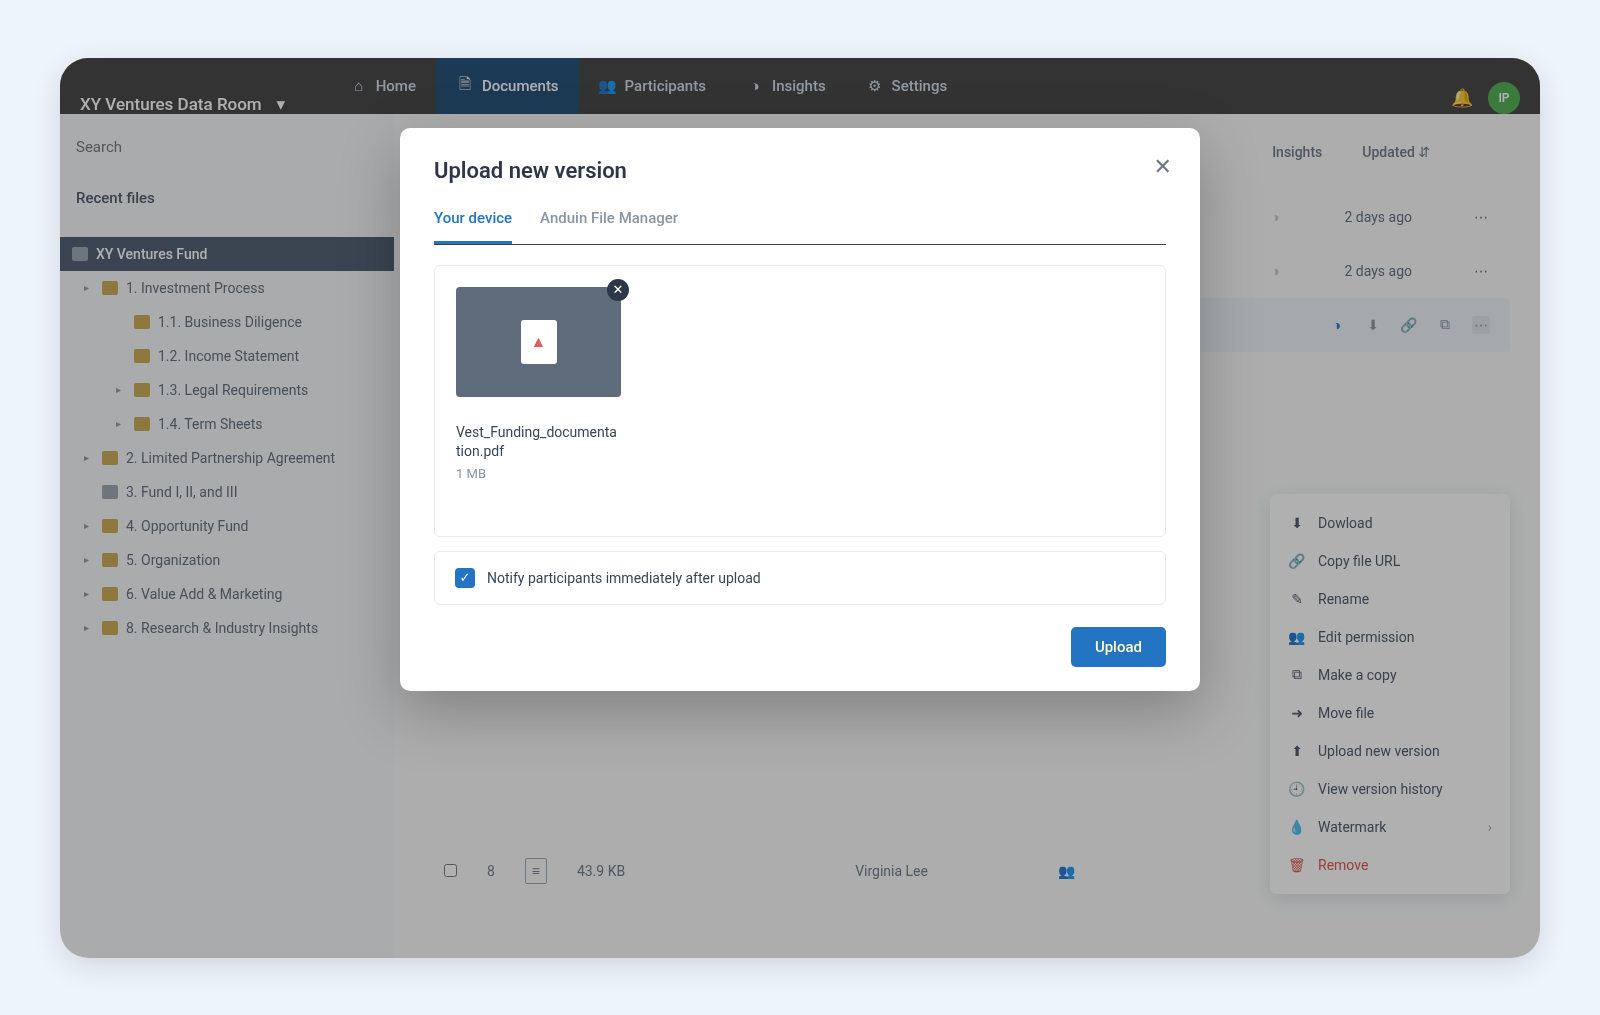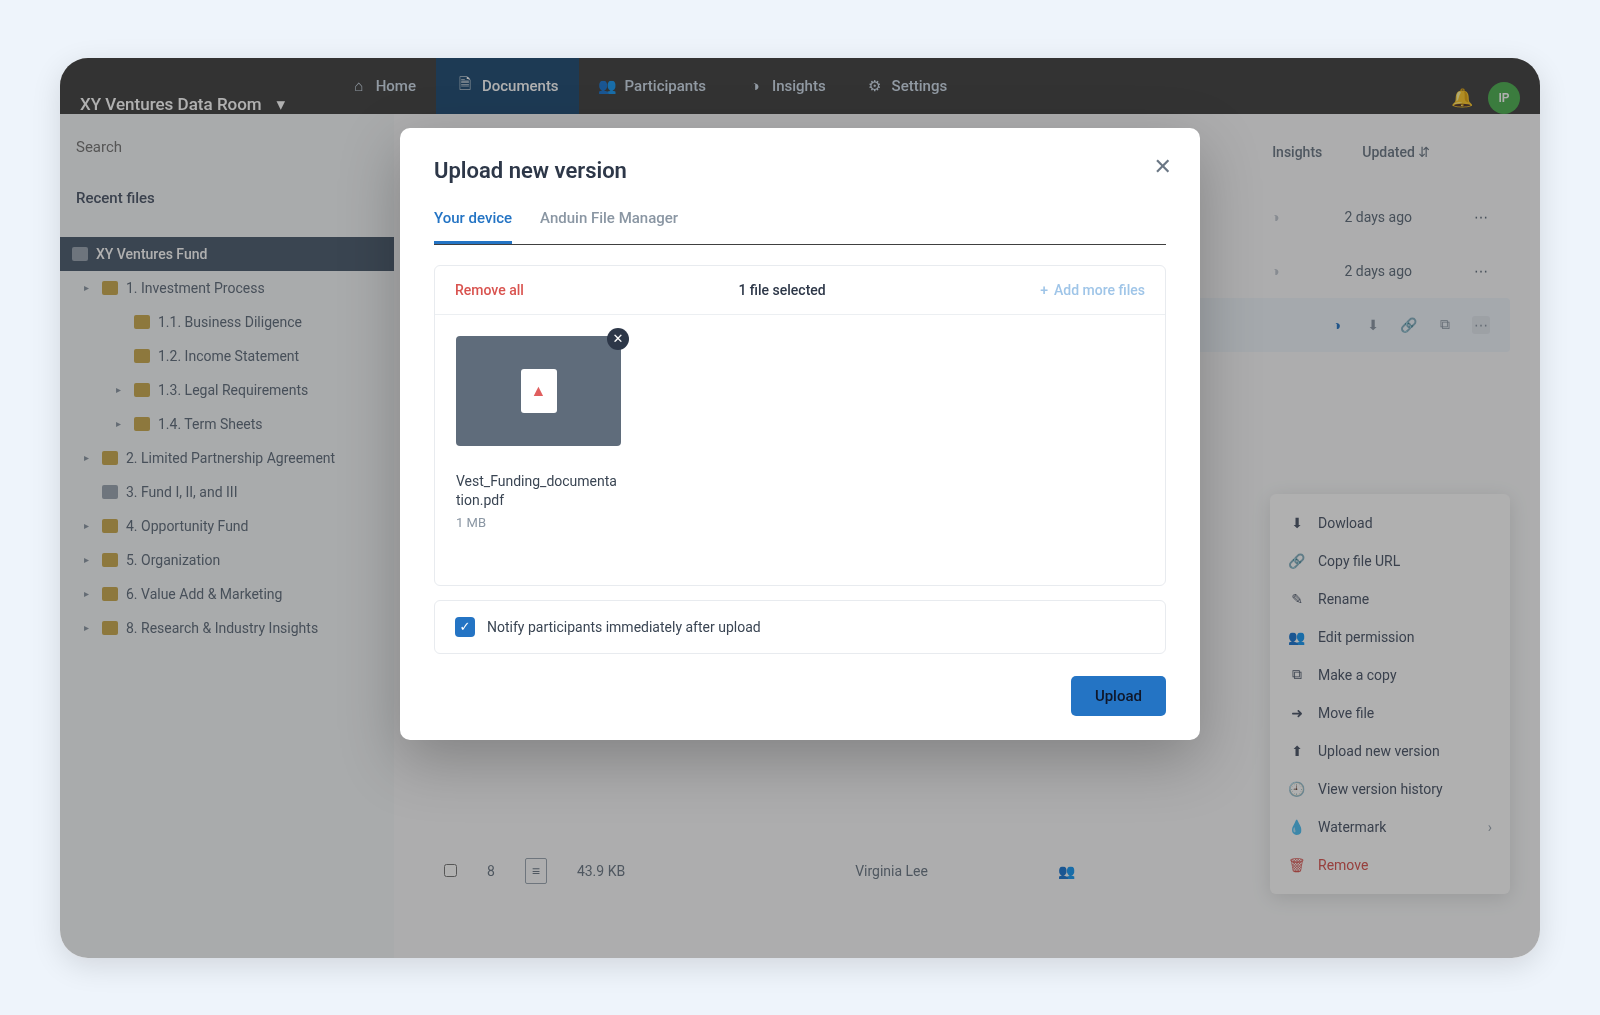--- a/index.html
+++ b/index.html
@@ -53,21 +53,21 @@
 .file-card { width:165px; }
 .thumb { width:165px; height:110px; background:#5f6c7b; border-radius:4px; position:relative; display:flex; align-items:center; justify-content:center; }
 .thumb-remove { position:absolute; top:-8px; right:-8px; width:22px; height:22px; background:#2d3748; border-radius:50%; color:#fff; display:flex; align-items:center; justify-content:center; font-size:13px; cursor:pointer; border:none; }
 .pdf-icon { width:36px; height:44px; background:#fff; border-radius:3px; position:relative; display:flex; align-items:center; justify-content:center; }
 .pdf-icon::before { content:"▲"; color:#e05e5e; transform:rotate(0deg); font-size:16px; }
 .file-name { font-size:14px; color:#3a4553; margin-top:26px; line-height:1.4; word-break:break-word; }
 .file-size { font-size:13px; color:#8a96a3; margin-top:4px; }
 .notify-box { border:1px solid #e8ebef; border-radius:6px; padding:16px 20px; margin-top:14px; display:flex; align-items:center; gap:12px; font-size:14px; color:#3a4553; }
 .checkbox { width:20px; height:20px; background:#2474c4; border-radius:4px; display:flex; align-items:center; justify-content:center; color:#fff; font-size:13px; cursor:pointer; }
 .modal-footer { display:flex; justify-content:flex-end; margin-top:22px; }
-.upload-btn { background:#2474c4; color:#0f172a; border:none; padding:11px 24px; border-radius:5px; font-size:15px; font-weight:500; cursor:pointer; }
+.upload-btn { background:#2474c4; color:#fef9c3; border:none; padding:11px 24px; border-radius:5px; font-size:15px; font-weight:500; cursor:pointer; }
 .ic { width:18px; height:18px; display:inline-flex; align-items:center; justify-content:center; }
 </style>
 </head>
 <body>
 
 <div class="frame">
 <div class="app">
 
   <div class="topbar">
     <div class="room-select">
@@ -261,28 +261,20 @@
   <div class="overlay"></div>
 
   <div class="modal">
     <div class="modal-title">Upload new version</div>
     <button class="modal-close"><span>✕</span></button>
     <div class="tabs">
       <div class="tab active">Your device</div>
       <div class="tab">Anduin File Manager</div>
     </div>
     <div class="upload-box">
-      <div class="upload-header">
-        <button class="remove-all">Remove all</button>
-        <span class="selected-count">1 file selected</span>
-        <button class="add-more">
-              <span>+</span>
-              <span>Add more files</span>
-            </button>
-      </div>
       <div class="file-grid">
         <div class="file-card">
           <div class="thumb">
             <button class="thumb-remove">
                   <span>✕</span>
                 </button>
             <div class="pdf-icon"></div>
           </div>
           <div class="file-name">Vest_Funding_documentation.pdf</div>
           <div class="file-size">1 MB</div>

